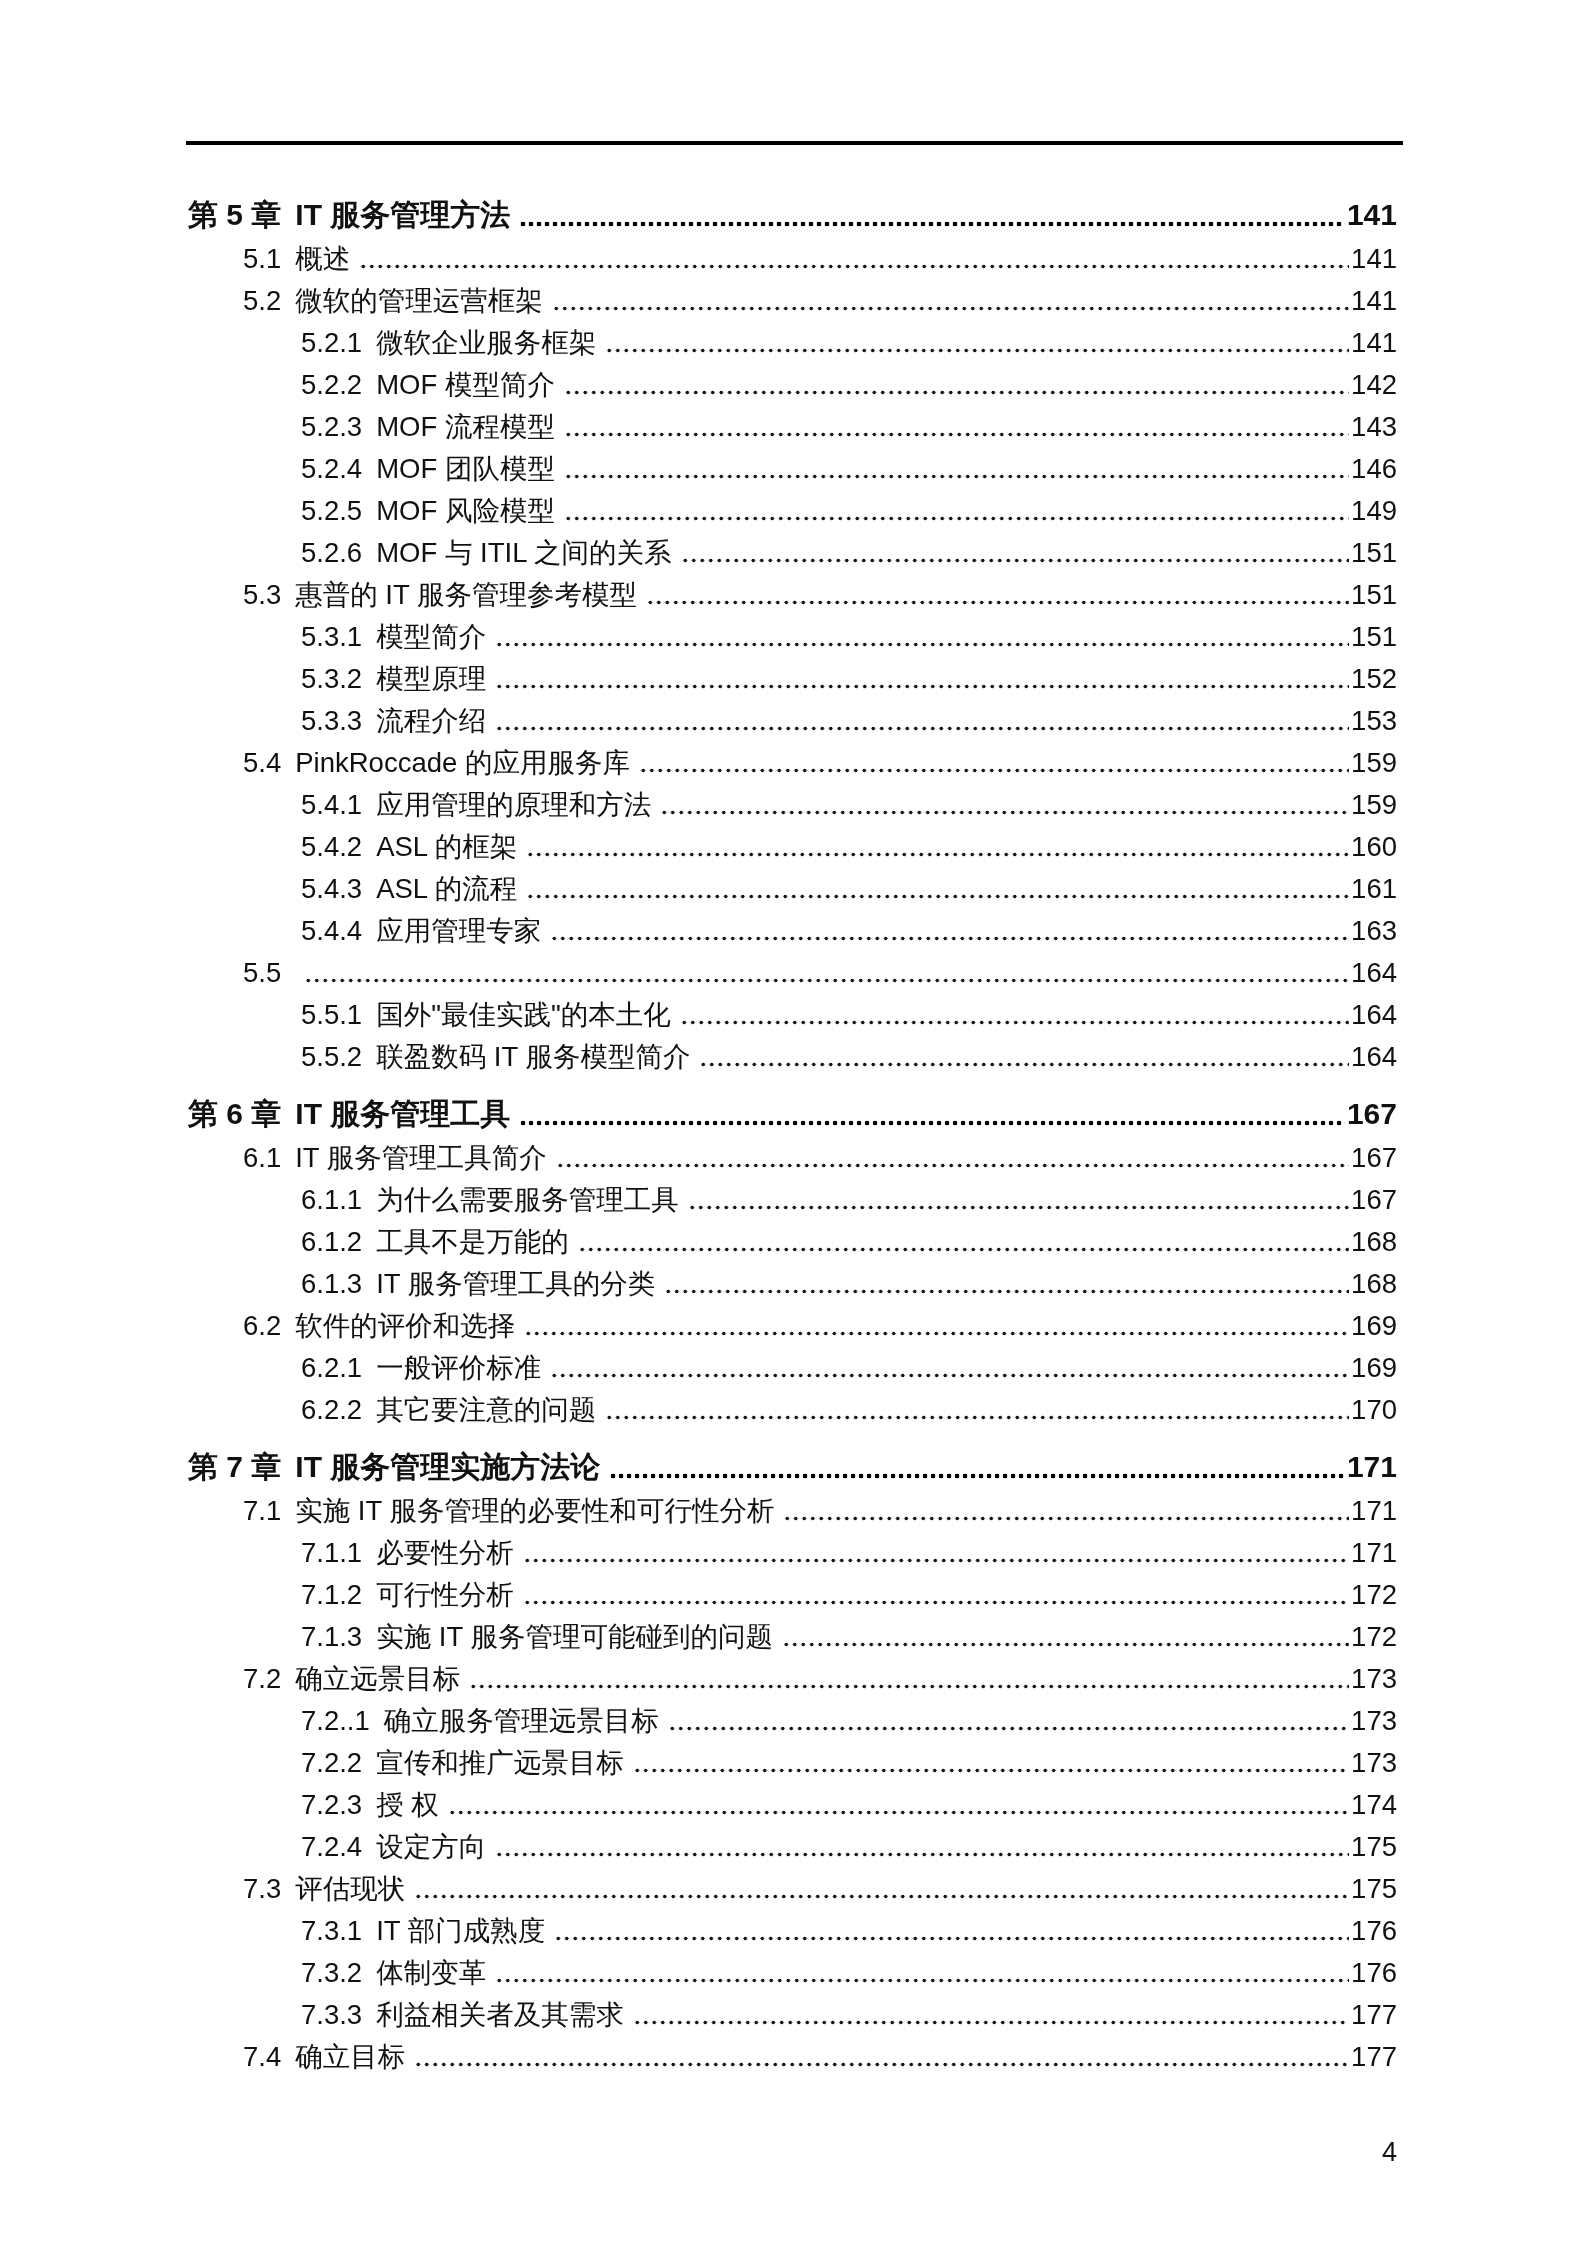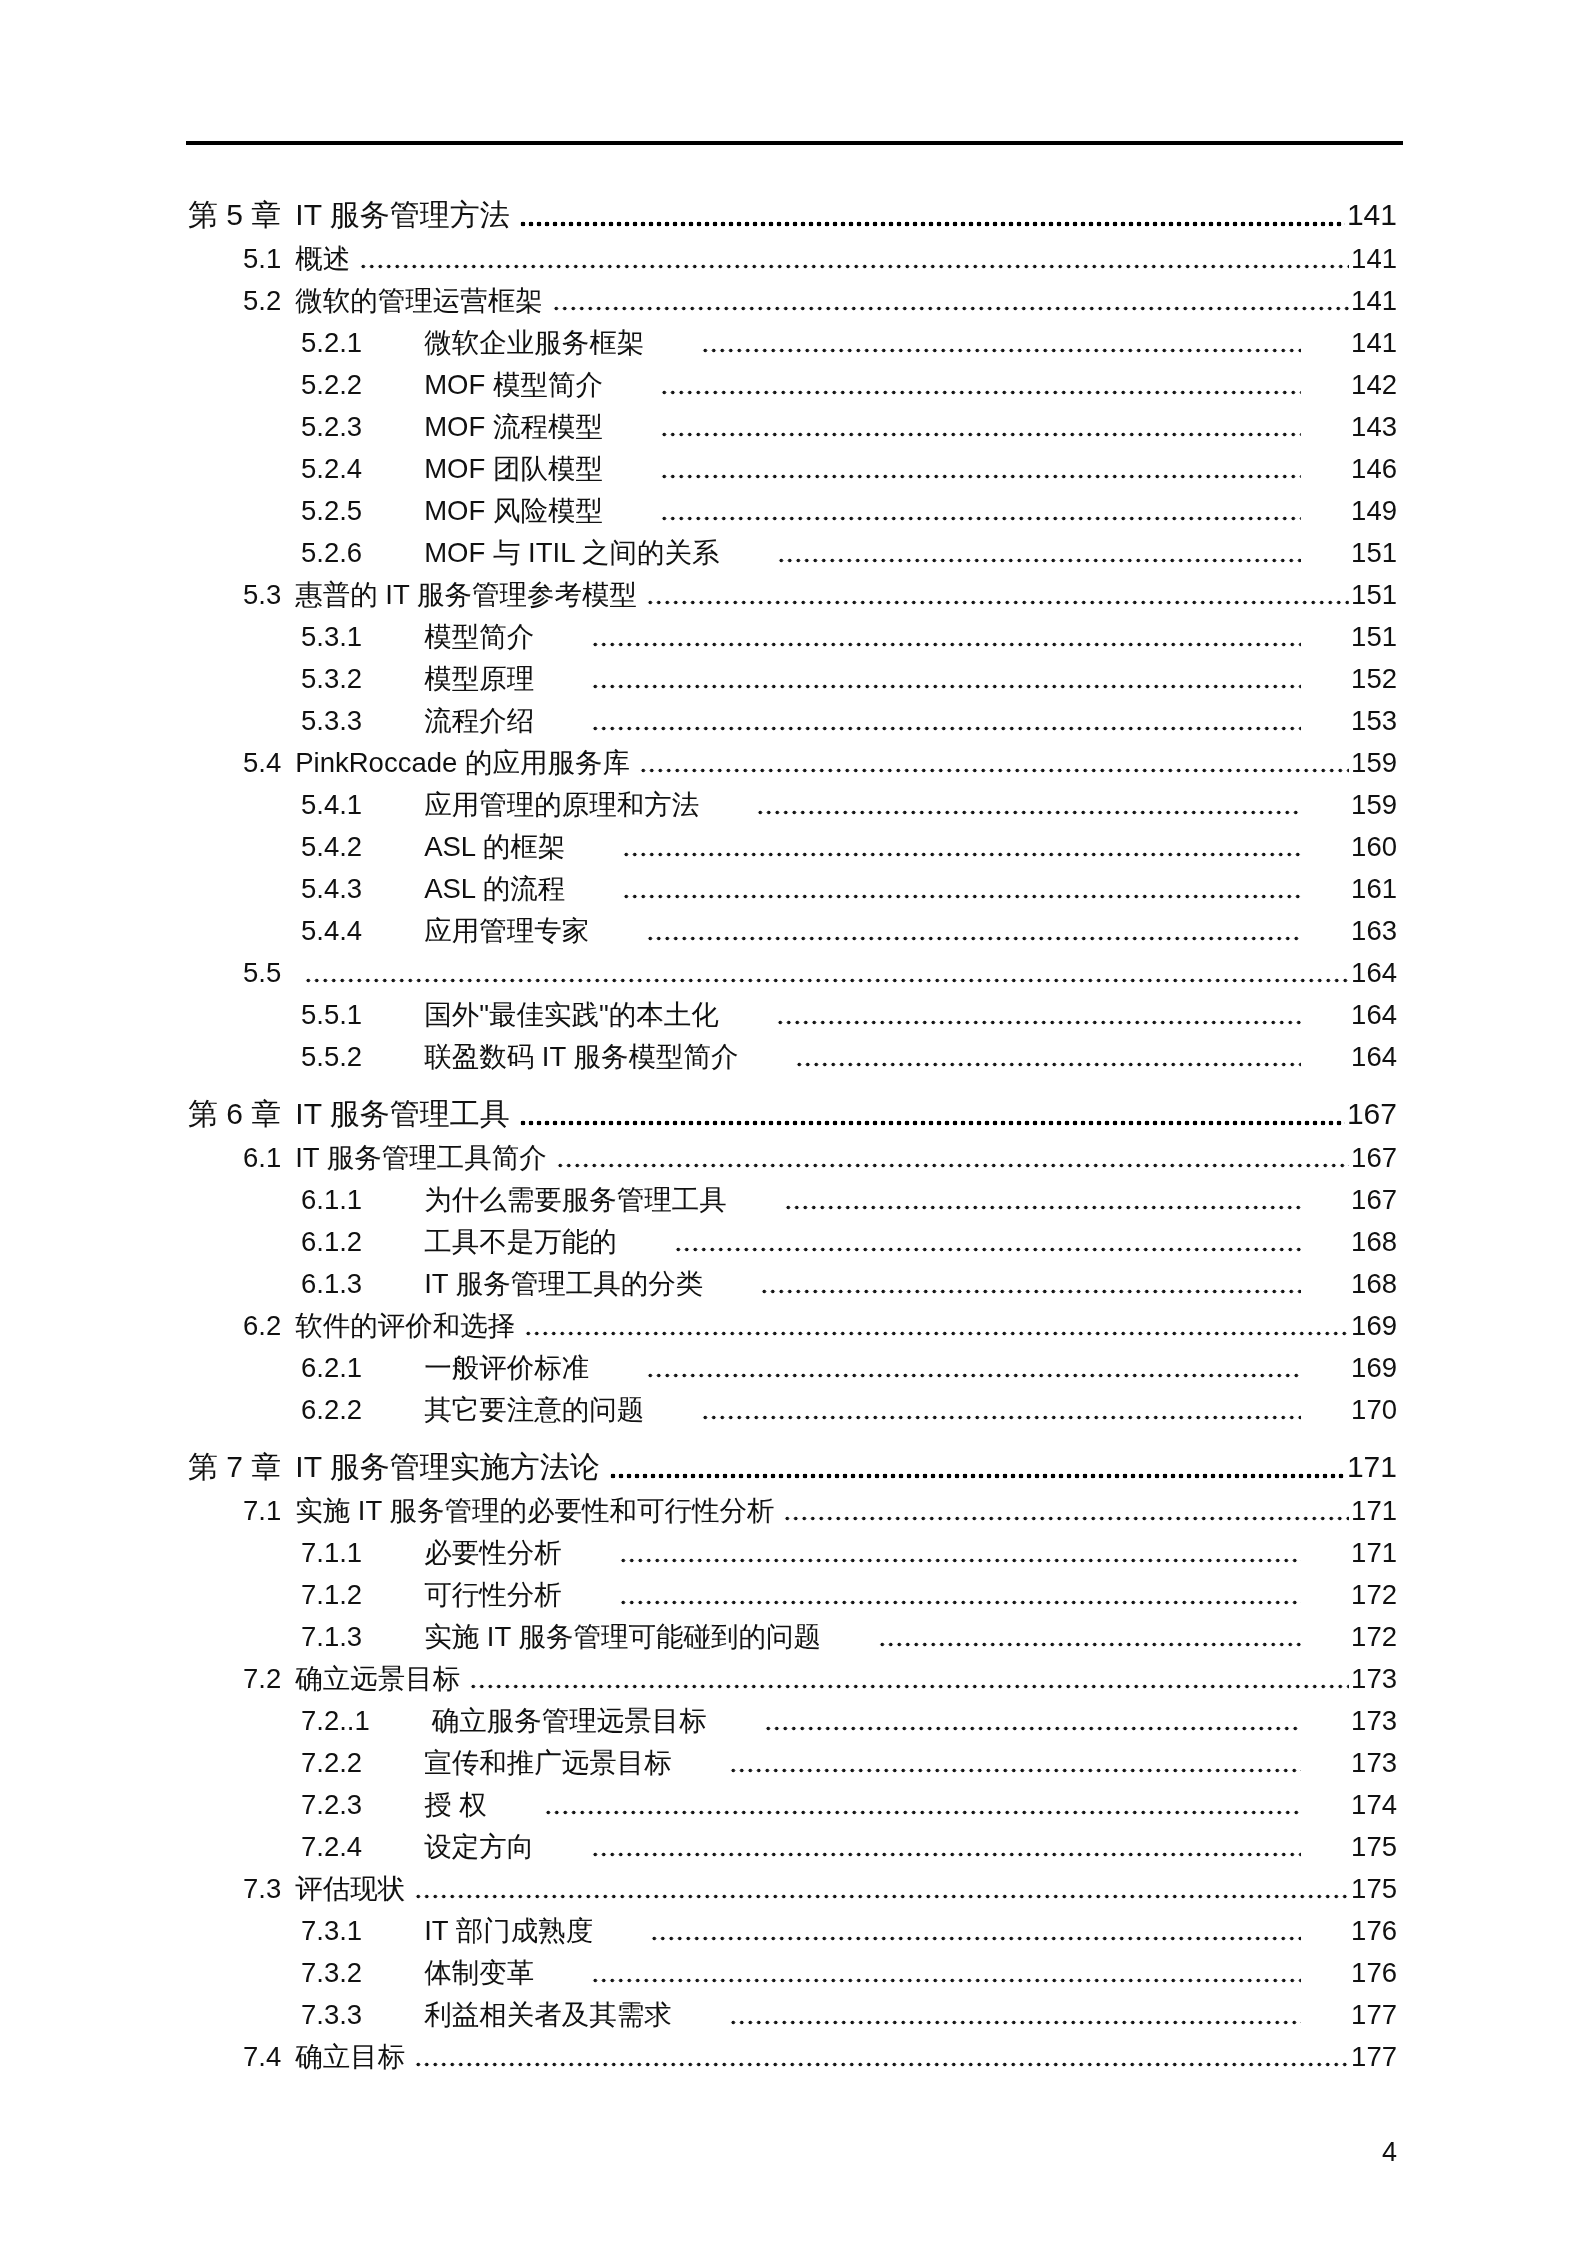--- a/index.html
+++ b/index.html
@@ -27,26 +27,26 @@
     display: flex;
     align-items: baseline;
     height: 42px;
     line-height: 42px;
     font-size: 27.5px;
     white-space: nowrap;
   }
   .row .num { margin-right: 14px; white-space: pre; flex: 0 0 auto; }
   .row .title { flex: 0 0 auto; }
   .row.level-2 { padding-left: 243px; }
-  .row.level-3 { padding-left: 301px; gap: 48px; }
+  .row.level-3 { padding-left: 301px; }
   .row.chapter {
     padding-left: 188px;
     height: 46px; line-height: 46px;
     font-size: 30px;
-    font-weight: normal;
+    font-weight: bold;
     margin-top: 13px;
   }
   .row.chapter:first-child { margin-top: 0; }
   .leader {
     flex: 1 1 auto;
     align-self: stretch;
     margin: 0 2px 0 9px;
     background-image: radial-gradient(circle, #161616 1.7px, rgba(0,0,0,0) 2.1px);
     background-size: 8.5px 9px;
     background-repeat: repeat-x;

